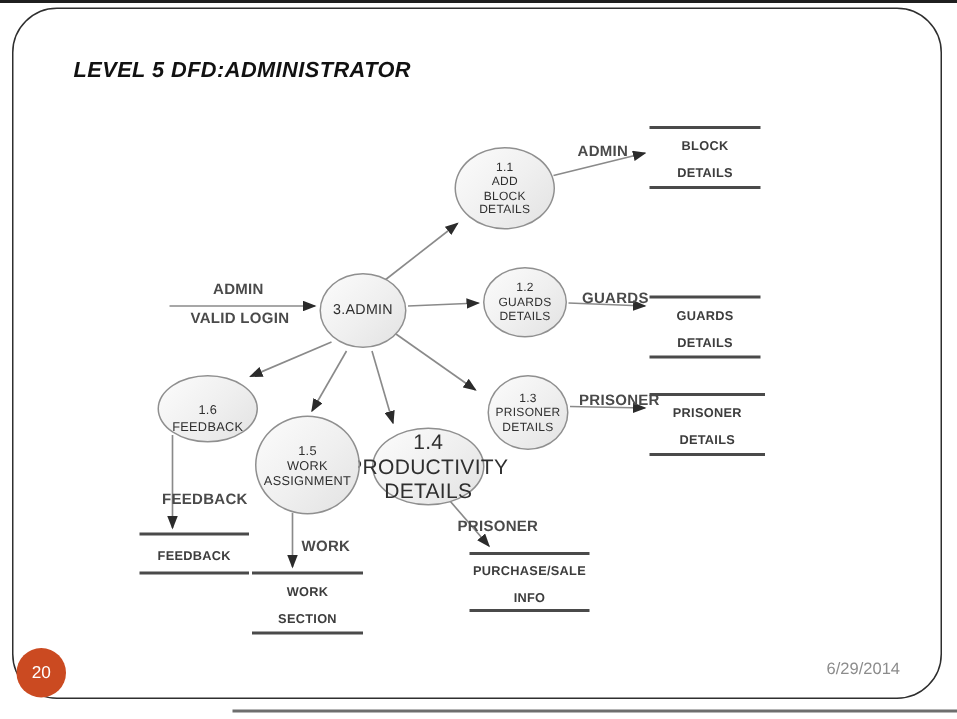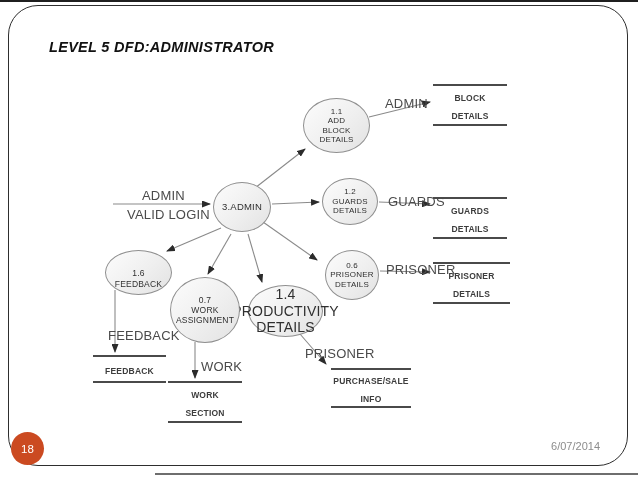--- a/index.html
+++ b/index.html
@@ -22,21 +22,21 @@
     background:linear-gradient(135deg,#fcfcfc 0%,#efefef 55%,#e2e2e2 100%);
     border:1.5px solid #8f8f8f;box-sizing:border-box;
     display:flex;align-items:center;justify-content:center;text-align:center;
   }
   .process span{white-space:pre-line;color:#2f2f2f;line-height:1.18;letter-spacing:.2px;}
   .store{
     position:absolute;border-top:2px solid #4a4a4a;border-bottom:2px solid #4a4a4a;
     box-sizing:border-box;text-align:center;padding:1px 0;
   }
   .store span{white-space:pre-line;font-size:8.5px;font-weight:600;line-height:11px;color:#3d3d3d;letter-spacing:.2px;}
-  .flow-label{position:absolute;font-size:13px;font-weight:400;color:#4a4a4a;letter-spacing:.2px;white-space:nowrap;}
+  .flow-label{position:absolute;font-size:10px;font-weight:700;color:#4a4a4a;letter-spacing:.2px;white-space:nowrap;}
   .arrows{position:absolute;left:0;top:0;width:638px;height:479px;pointer-events:none;}
   .badge{
     position:absolute;left:11px;top:432px;width:33px;height:33px;border-radius:50%;
     background:#cb4a21;color:#fff;font-size:11.5px;
     display:flex;align-items:center;justify-content:center;
   }
   .date{position:absolute;left:500px;top:440px;width:100px;text-align:right;font-size:11px;color:#8c8c8c;}
 </style>
 </head>
 <body>
@@ -79,31 +79,31 @@
 ADD
 BLOCK
 DETAILS</span>
   </div>
   <div class="process" style="left:322px;top:178px;width:56px;height:47px;">
     <span style="font-size:8px;">1.2
 GUARDS
 DETAILS</span>
   </div>
   <div class="process" style="left:325px;top:250px;width:54px;height:50px;">
-    <span style="font-size:8px;">0.6
+    <span style="font-size:8px;">1.3
 PRISONER
 DETAILS</span>
   </div>
   <div class="process" style="left:248px;top:285px;width:75px;height:52px;">
     <span style="font-size:14px;">1.4
 PRODUCTIVITY
 DETAILS</span>
   </div>
   <div class="process" style="left:170px;top:277px;width:70px;height:66px;">
-    <span style="font-size:8.5px;">0.7
+    <span style="font-size:8.5px;">1.5
 WORK
 ASSIGNMENT</span>
   </div>
   <div class="process" style="left:105px;top:250px;width:67px;height:45px;">
     <span style="font-size:8.5px;margin-top:12px;">1.6
 FEEDBACK</span>
   </div>
 
   <div class="store" style="left:433px;top:84px;width:74px;">
     <span>BLOCK
@@ -117,31 +117,31 @@
     <span>PRISONER
 DETAILS</span>
   </div>
   <div class="store" style="left:93px;top:355px;width:73px;padding:3px 0;">
     <span>FEEDBACK</span>
   </div>
   <div class="store" style="left:168px;top:381px;width:74px;">
     <span>WORK
 SECTION</span>
   </div>
-  <div class="store" style="left:331px;top:368px;width:80px;padding:0;">
+  <div class="store" style="left:313px;top:368px;width:80px;padding:0;">
     <span>PURCHASE/SALE
 INFO</span>
   </div>
 
   <div class="flow-label" style="left:142px;top:188px;">ADMIN</div>
   <div class="flow-label" style="left:127px;top:207px;">VALID LOGIN</div>
   <div class="flow-label" style="left:385px;top:96px;">ADMIN</div>
   <div class="flow-label" style="left:388px;top:194px;">GUARDS</div>
   <div class="flow-label" style="left:386px;top:262px;">PRISONER</div>
   <div class="flow-label" style="left:305px;top:346px;">PRISONER</div>
   <div class="flow-label" style="left:108px;top:328px;">FEEDBACK</div>
   <div class="flow-label" style="left:201px;top:359px;">WORK</div>
 
   <div class="badge">
-    <span>18</span>
+    <span>20</span>
   </div>
-  <div class="date">6/07/2014</div>
+  <div class="date">6/29/2014</div>
 </div>
 
 </body></html>

